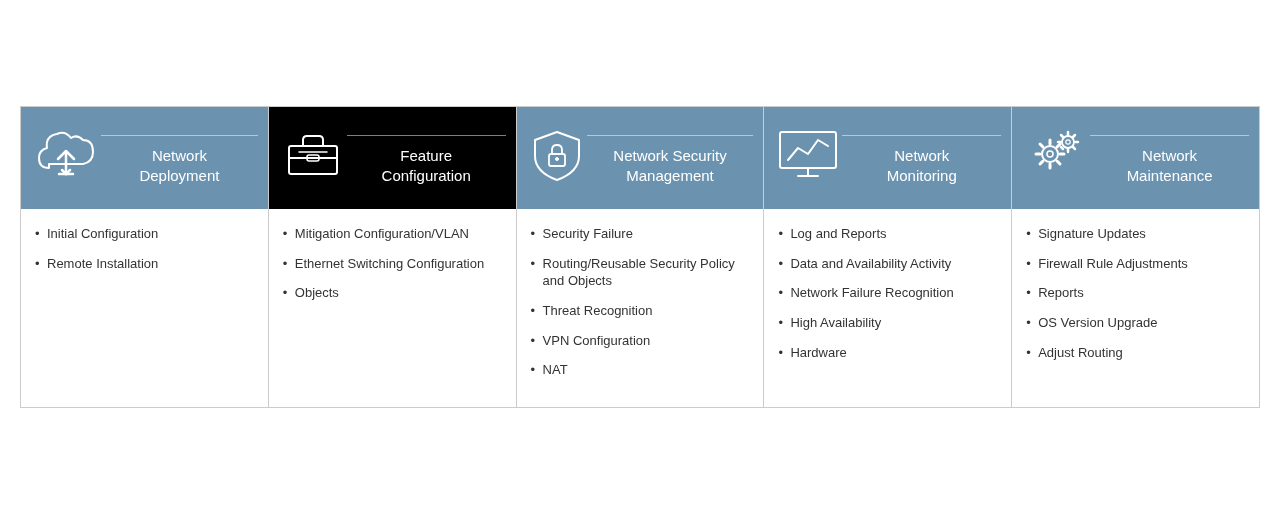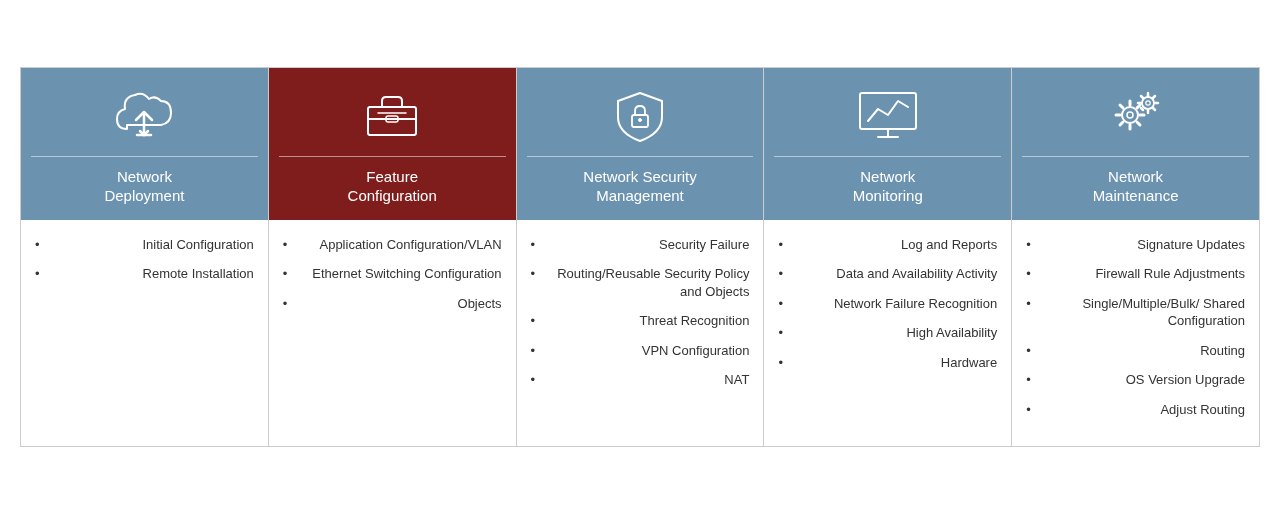--- a/index.html
+++ b/index.html
@@ -23,21 +23,20 @@
       display: flex;
       flex-direction: column;
       border-right: 1px solid #ccc;
     }
     .column:last-child {
       border-right: none;
     }
     .column-header {
       background: #6b93b0;
       display: flex;
-      flex-direction: column;
       align-items: center;
       padding: 18px 10px 14px;
     }
     .column:nth-child(2) .column-header {
       background: #9aabb8;
     }
     .column-icon {
       width: 70px;
       height: 60px;
       display: flex;
@@ -52,21 +51,20 @@
       font-weight: 400;
       line-height: 1.3;
       border-top: 1px solid rgba(255,255,255,0.5);
       padding-top: 10px;
       width: 100%;
     }
     .column-body {
       background: #fff;
       padding: 16px 14px;
       flex: 1;
-      text-align: right;
     }
     .column-body ul {
       list-style: none;
       padding: 0;
     }
     .column-body ul li {
       font-size: 13px;
       color: #333;
       margin-bottom: 12px;
       padding-left: 12px;
@@ -114,41 +112,41 @@
     </div>
     <div class="column-body">
       <ul>
         <li>Initial Configuration</li>
         <li>Remote Installation</li>
       </ul>
     </div>
   </div>
 
   <div class="column">
-    <div class="column-header" style="background:#7f1d1d;">
+    <div class="column-header" style="background:#000000;">
       <div class="column-icon">
 
         <svg width="68" height="58" viewBox="0 0 68 58">
 
           <path d="M24 20 L24 14 Q24 10 28 10 L40 10 Q44 10 44 14 L44 20" stroke="#fff" stroke-width="2" fill="none"></path>
 
           <rect x="10" y="20" width="48" height="28" rx="2" stroke="#fff" stroke-width="2" fill="none"></rect>
 
           <line x1="10" y1="32" x2="58" y2="32" stroke="#fff" stroke-width="2"></line>
 
           <rect x="28" y="29" width="12" height="6" rx="2" stroke="#fff" stroke-width="1.5" fill="none"></rect>
 
           <line x1="20" y1="26" x2="48" y2="26" stroke="#fff" stroke-width="1.5"></line>
         </svg>
       </div>
       <div class="column-title">Feature<br>Configuration</div>
     </div>
     <div class="column-body">
       <ul>
-        <li>Application Configuration/VLAN</li>
+        <li>Mitigation Configuration/VLAN</li>
         <li>Ethernet Switching Configuration</li>
         <li>Objects</li>
       </ul>
     </div>
   </div>
 
   <div class="column">
     <div class="column-header">
       <div class="column-icon">
 
@@ -232,21 +230,20 @@
           <line x1="53" y1="9" x2="51" y2="11" stroke="#fff" stroke-width="2.5"></line>
           <line x1="39" y1="21" x2="41" y2="23" stroke="#fff" stroke-width="2.5"></line>
         </svg>
       </div>
       <div class="column-title">Network<br>Maintenance</div>
     </div>
     <div class="column-body">
       <ul>
         <li>Signature Updates</li>
         <li>Firewall Rule Adjustments</li>
-        <li>Single/Multiple/Bulk/ Shared Configuration</li>
-        <li>Routing</li>
+        <li>Reports</li>
         <li>OS Version Upgrade</li>
         <li>Adjust Routing</li>
       </ul>
     </div>
   </div>
 
 </div>
 
 </body></html>

